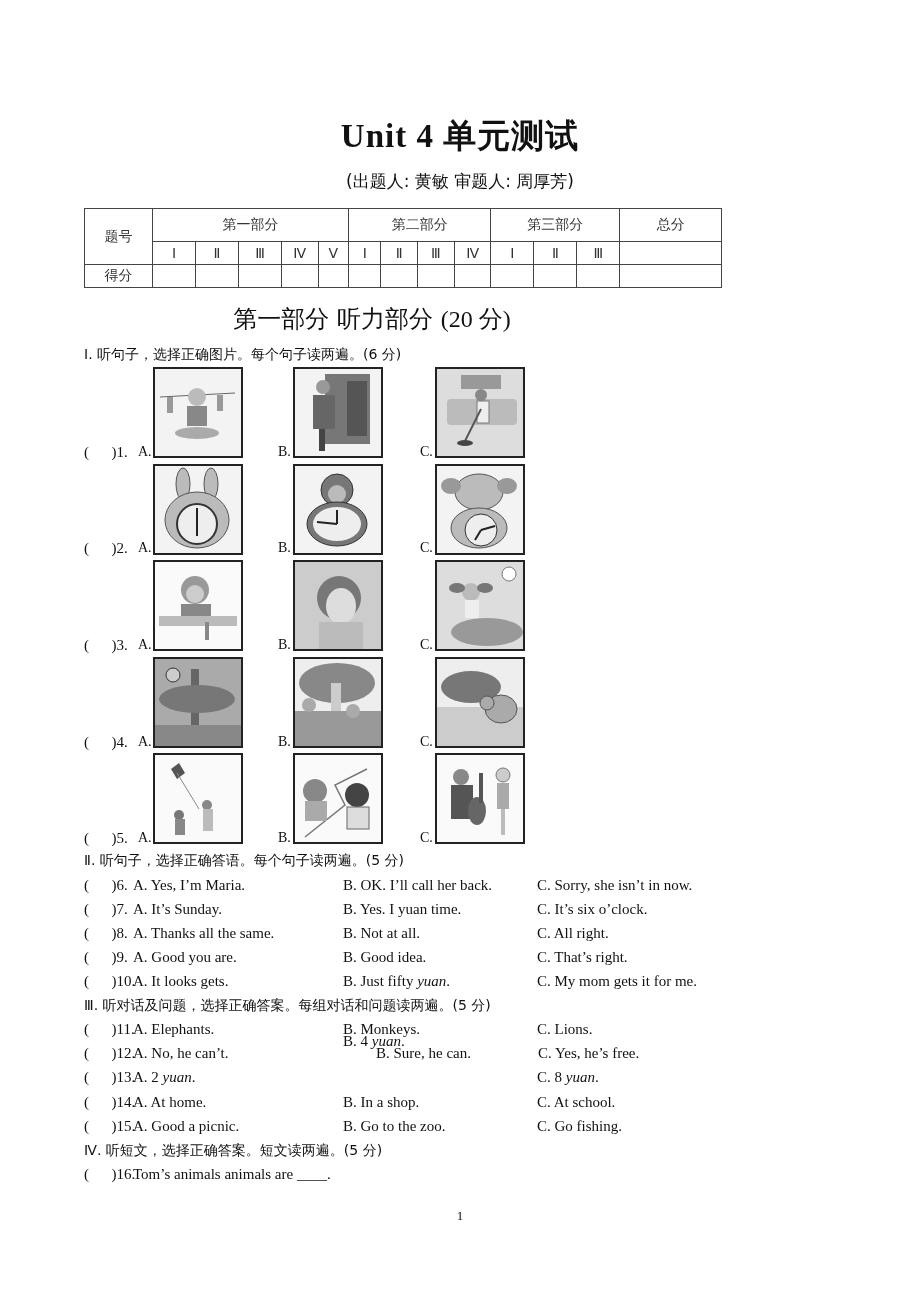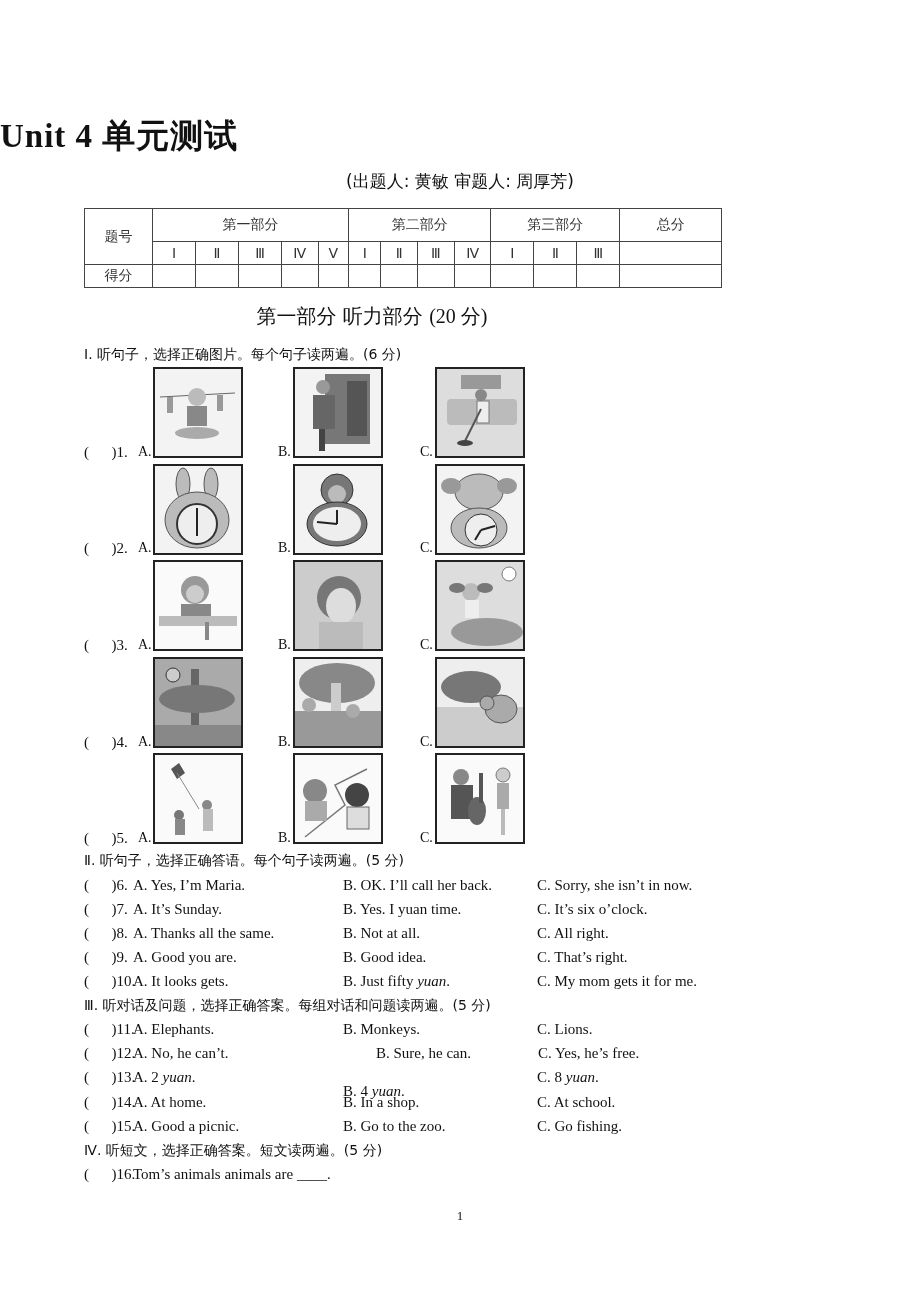--- a/index.html
+++ b/index.html
@@ -1,23 +1,23 @@
 <!DOCTYPE html>
 <html><head>
 <meta charset="utf-8">
 <style>
   html,body{margin:0;padding:0;background:#fff;}
   body{width:920px;height:1302px;position:relative;overflow:hidden;font-family:"Liberation Serif","DejaVu Serif",serif;color:#111;}
   .abs{position:absolute;}
-  .title{left:0;width:920px;top:114px;font-size:33px;font-weight:bold;letter-spacing:1px;}
+  .title{left:0;width:920px;top:114px;text-align:center;font-size:33px;font-weight:bold;letter-spacing:1px;}
   .subtitle{left:0;width:920px;top:170px;text-align:center;font-size:17px;font-family:"DejaVu Sans",sans-serif;padding-left:0px;}
   table.score{position:absolute;left:84px;top:208px;width:638px;border-collapse:collapse;font-size:14px;font-family:"DejaVu Sans",sans-serif;color:#333;}
   table.score td{border:1px solid #444;text-align:center;padding:0;height:22px;}
   table.score tr.r1 td{height:32px;}
-  .sec-title{left:0;width:744px;top:303px;text-align:center;font-size:20px;font-family:"DejaVu Sans",sans-serif;padding-left:0;}
+  .sec-title{left:0;width:744px;top:303px;text-align:center;font-size:24px;font-family:"DejaVu Sans",sans-serif;padding-left:0;}
   .sec-title span.en{font-family:"Liberation Serif",serif;}
   .instr{left:84px;font-size:14px;font-family:"DejaVu Sans",sans-serif;}
   .q{font-size:15px;}
   .pic{width:86px;height:87px;border:2px solid #222;background:#f3f3f3;overflow:hidden;}
   .pic svg{width:100%;height:100%;}
   .lbl{font-size:14px;}
   .opt{font-size:15px;}
   .pgnum{left:0;width:920px;top:1208px;text-align:center;font-size:13px;}
 </style>
 </head>
@@ -288,21 +288,21 @@
 <div class="abs opt" style="left:343px;top:1021px" data-name="option-b">B. Monkeys.</div>
 <div class="abs opt" style="left:537px;top:1021px" data-name="option-c">C. Lions.</div>
 
 <div class="abs opt" style="left:84px;top:1045px" data-name="question-number">(      )12.</div>
 <div class="abs opt" style="left:133px;top:1045px" data-name="option-a">A. No, he can’t.</div>
 <div class="abs opt" style="left:376px;top:1045px" data-name="option-b">B. Sure, he can.</div>
 <div class="abs opt" style="left:538px;top:1045px" data-name="option-c">C. Yes, he’s free.</div>
 
 <div class="abs opt" style="left:84px;top:1069px" data-name="question-number">(      )13.</div>
 <div class="abs opt" style="left:133px;top:1069px" data-name="option-a"><span data-name="option-a-text">A. 2 </span><i data-name="option-a-italic">yuan</i><span data-name="option-a-period">.</span></div>
-<div class="abs opt" style="left:343px;top:1083px" data-name="option-b"><span data-name="option-b-text">B. 4 </span><i data-name="option-b-italic">yuan</i><span data-name="option-b-period">.</span></div>
+<div class="abs opt" style="left:343px;top:1033px" data-name="option-b"><span data-name="option-b-text">B. 4 </span><i data-name="option-b-italic">yuan</i><span data-name="option-b-period">.</span></div>
 <div class="abs opt" style="left:537px;top:1069px" data-name="option-c"><span data-name="option-c-text">C. 8 </span><i data-name="option-c-italic">yuan</i><span data-name="option-c-period">.</span></div>
 
 <div class="abs opt" style="left:84px;top:1094px" data-name="question-number">(      )14.</div>
 <div class="abs opt" style="left:133px;top:1094px" data-name="option-a">A. At home.</div>
 <div class="abs opt" style="left:343px;top:1094px" data-name="option-b">B. In a shop.</div>
 <div class="abs opt" style="left:537px;top:1094px" data-name="option-c">C. At school.</div>
 
 <div class="abs opt" style="left:84px;top:1118px" data-name="question-number">(      )15.</div>
 <div class="abs opt" style="left:133px;top:1118px" data-name="option-a">A. Good a picnic.</div>
 <div class="abs opt" style="left:343px;top:1118px" data-name="option-b">B. Go to the zoo.</div>

